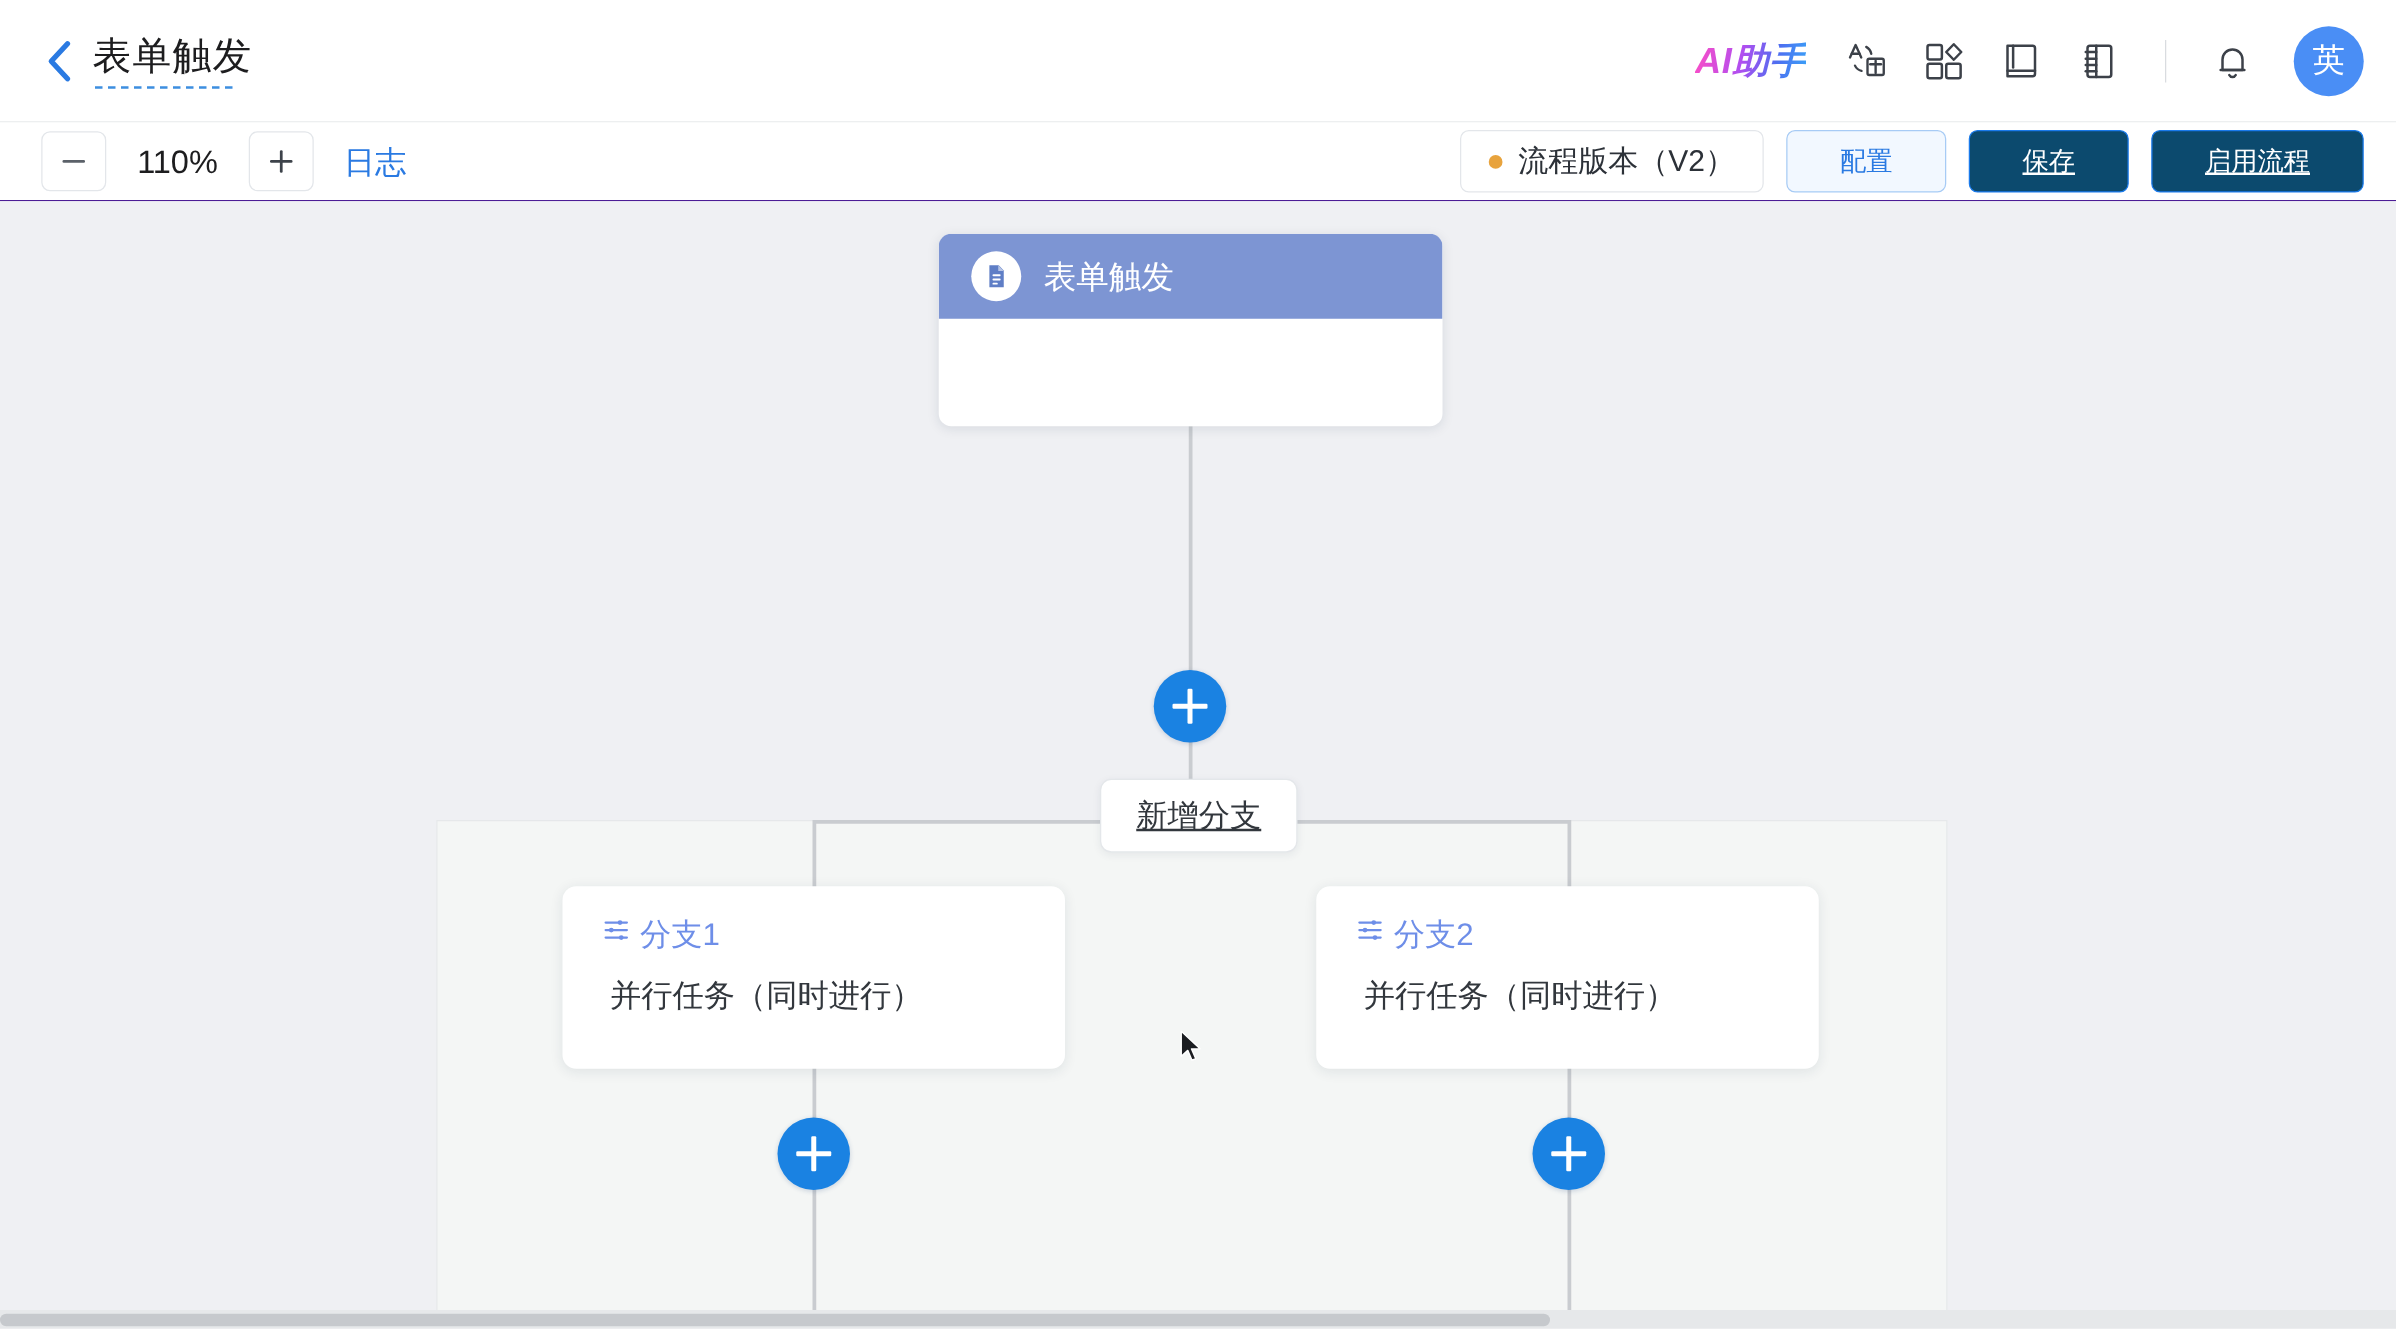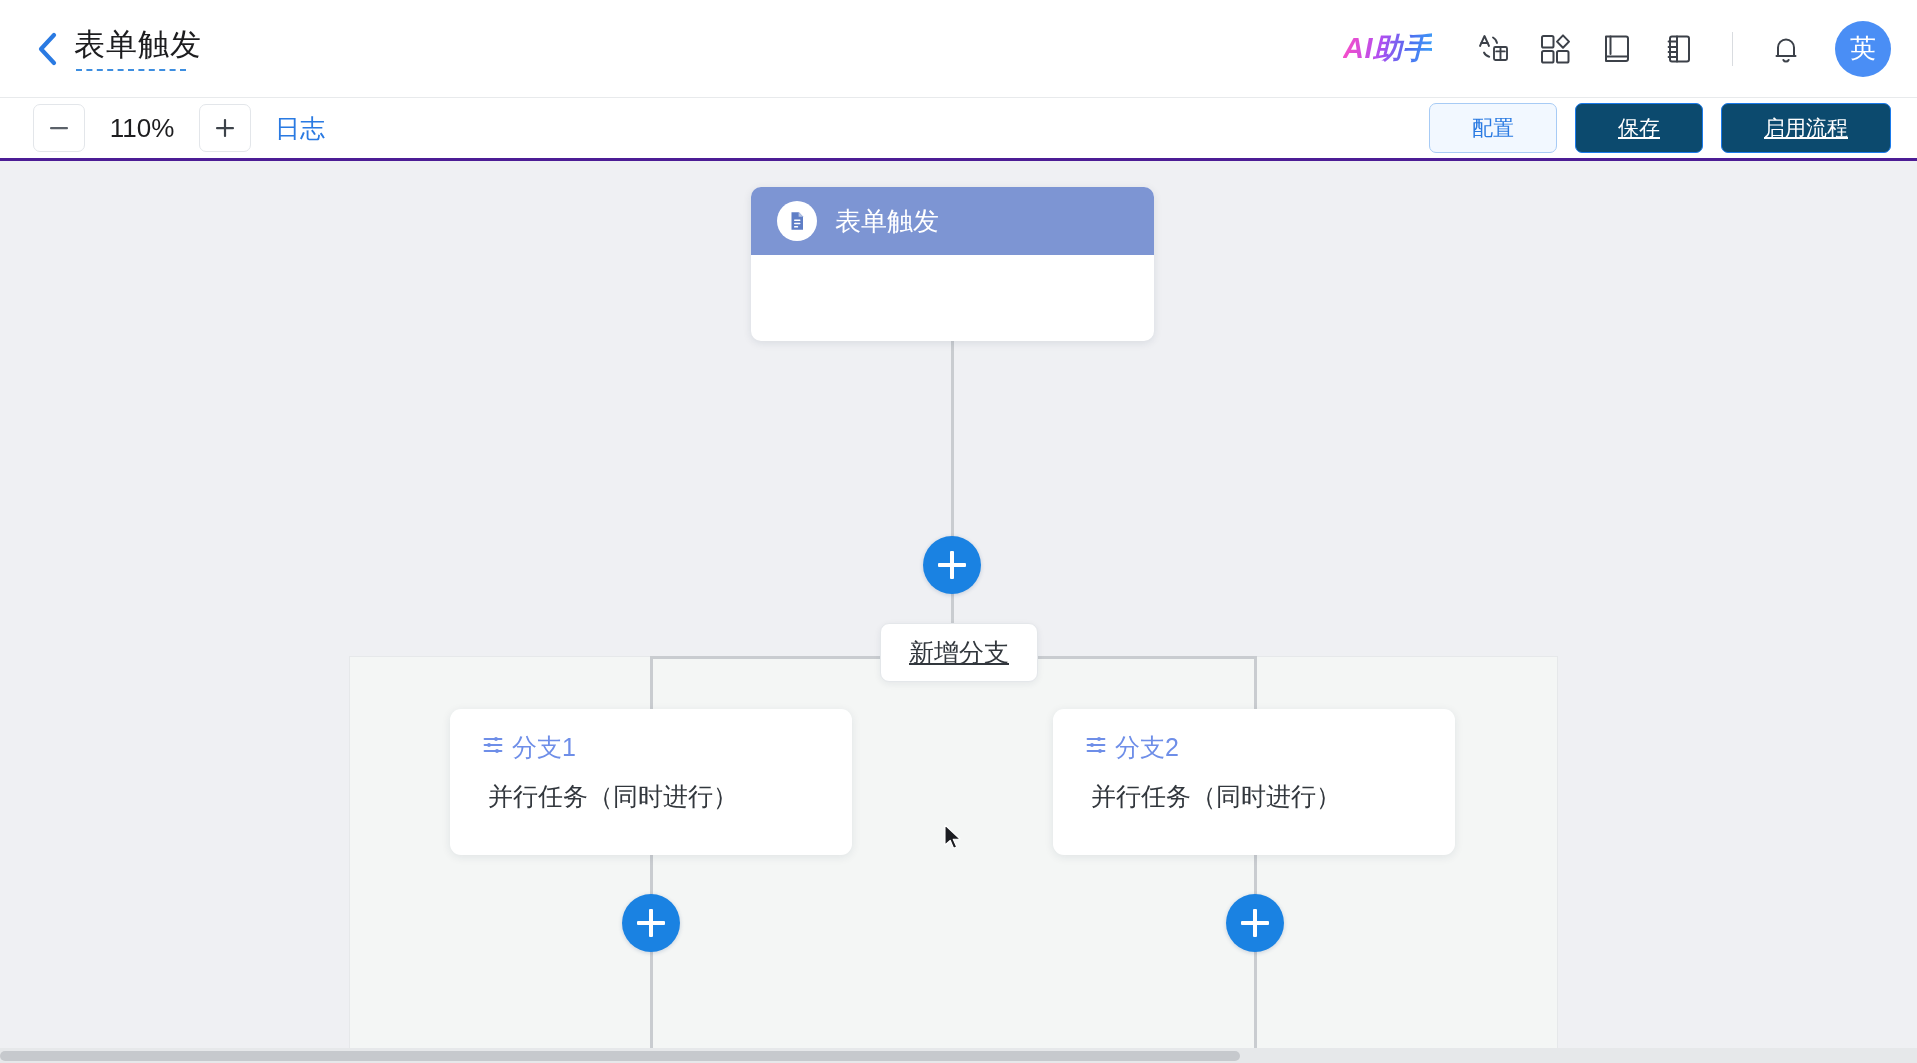--- a/index.html
+++ b/index.html
@@ -40,21 +40,21 @@
   .topbar-right {
     margin-left: auto; display: flex; align-items: center;
     gap: 0; padding-right: 26px;
   }
   .ai-assist {
     font-size: 29px; font-weight: bold; font-style: italic;
     letter-spacing: 0.5px;
     background: linear-gradient(100deg, #ff4ec4 0%, #b14ef0 42%, #4e6ef0 72%, #38a4f8 100%);
     -webkit-background-clip: text; background-clip: text;
     -webkit-text-fill-color: transparent; color: transparent;
-    margin-right: 30px; cursor: pointer;
+    margin-right: 17px; cursor: pointer;
     white-space: nowrap;
   }
   .ticon {
     width: 62px; height: 52px;
     display: flex; align-items: center; justify-content: center;
     cursor: pointer;
   }
   .tdivider {
     width: 1px; height: 34px; background: #d9dce0;
     margin: 0 22px;
@@ -64,21 +64,21 @@
     background: #4a8ef5; color: #fff;
     display: flex; align-items: center; justify-content: center;
     font-size: 26px; margin-left: 18px; cursor: pointer;
   }
 
   
   .toolbar {
     position: absolute; left: 0; top: 98px;
     width: 1917px; height: 63px;
     background: #ffffff;
-    border-bottom: 3px solid #4c1d95;
+    border-bottom: 1px solid #4c1d95;
     display: flex; align-items: center;
   }
   .zoom-btn {
     width: 52px; height: 48px;
     border: 1px solid #e3e6ea; border-radius: 7px;
     background: #fff; cursor: pointer;
     display: flex; align-items: center; justify-content: center;
     font-size: 27px; color: #555b63;
   }
   .zoom-btn.minus { margin-left: 33px; }
@@ -290,20 +290,24 @@
   <div class="zoom-val">110%</div>
   <div class="zoom-btn plusbtn">
     <svg width="22" height="22" viewBox="0 0 22 22">
       <rect x="2" y="10" width="18" height="2.2" rx="1" fill="#3d434a"></rect>
       <rect x="9.9" y="2.1" width="2.2" height="18" rx="1" fill="#3d434a"></rect>
     </svg>
   </div>
   <div class="log-link">日志</div>
 
   <div class="toolbar-right">
+    <div class="version-pill">
+      <span class="ver-dot"></span>
+      <span>流程版本（V2）</span>
+    </div>
     <div class="btn btn-outline">配置</div>
     <div class="btn btn-primary">保存</div>
     <div class="btn btn-primary">启用流程</div>
   </div>
 </div>
 
 <div class="canvas">
 
   <div class="line vline" style="left:951px; top:180px; height:317px;"></div>
   <div class="line hline" style="left:651px; top:495px; width:604px;"></div>

